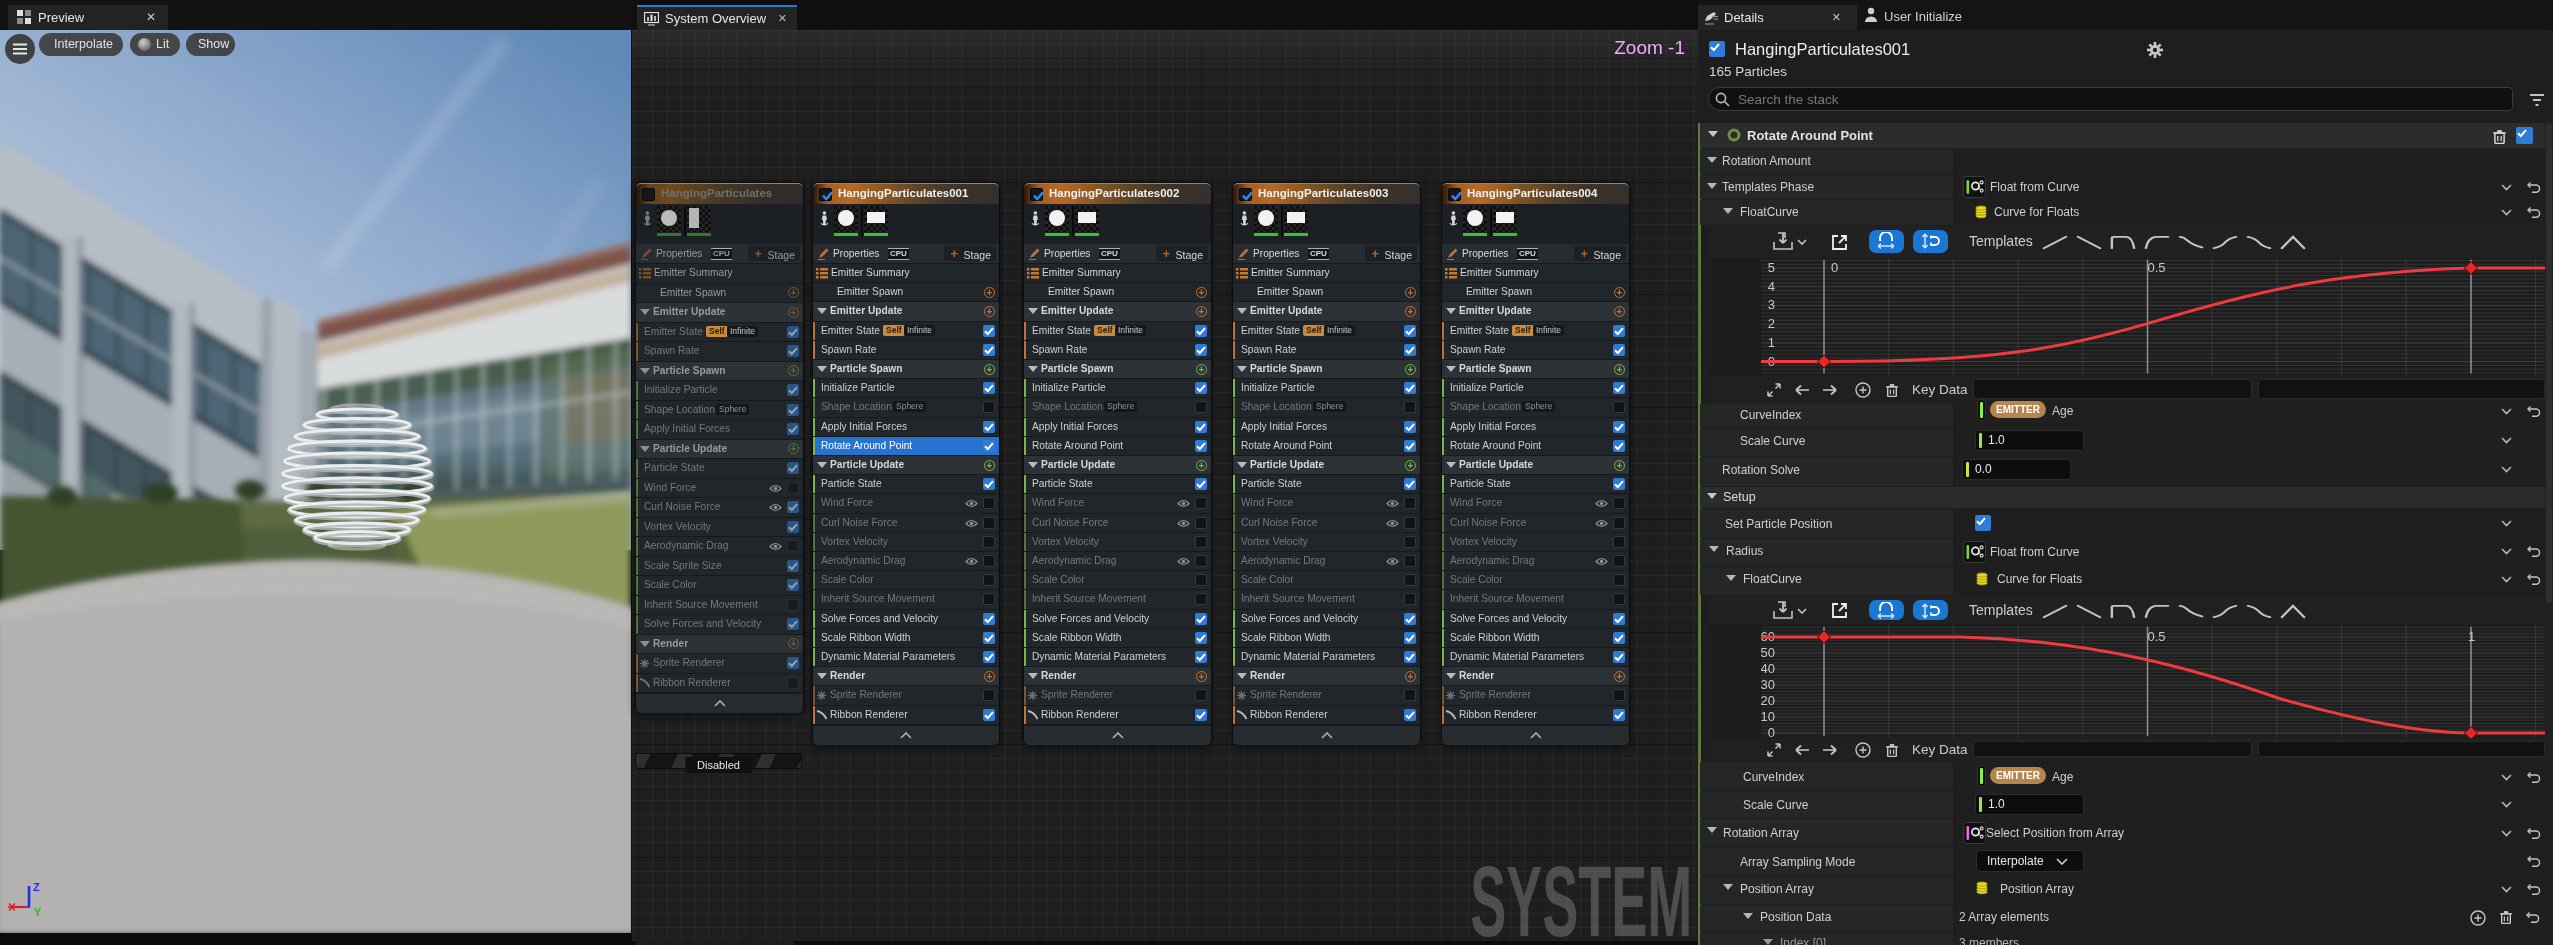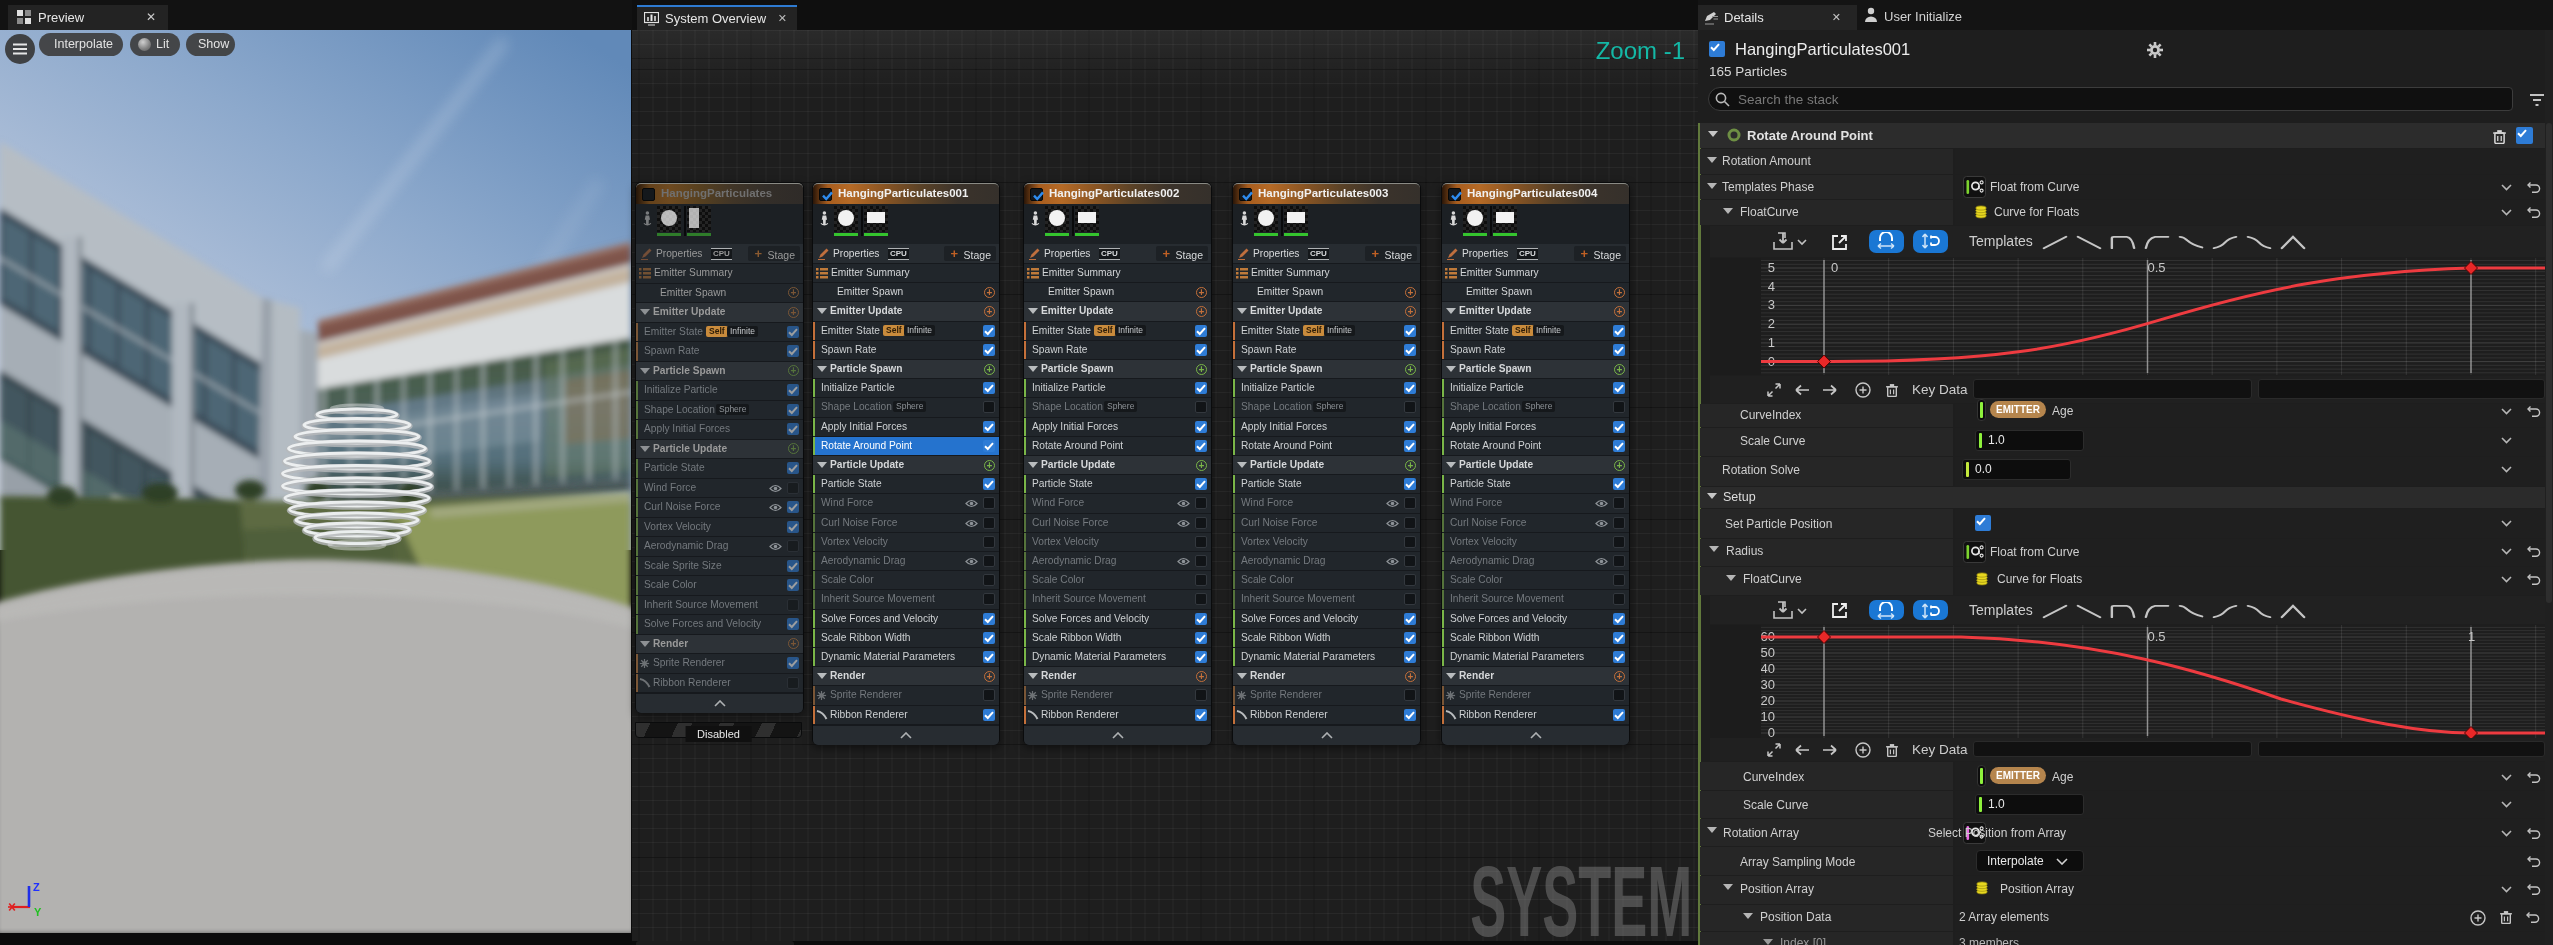--- a/index.html
+++ b/index.html
@@ -199,21 +199,21 @@
     <div class="tabbar" style="left:0;width:1066px;background:#0f0f0f"></div>
     <div class="tab" style="left:5px;width:160px;padding-left:28px;border-top:2px solid #2e7bd2;height:25px;line-height:23px">System Overview<span class="abs" style="right:10px;color:#bbbbbb;font-size:11px;top:0">✕</span><svg class="abs" style="left:7px;top:5px" width="15" height="14" viewBox="0 0 15 14">
         <rect x="0.5" y="0.5" width="14" height="10" fill="none" stroke="#e2e2e2" stroke-width="1.2"></rect>
         <rect x="3" y="5" width="2" height="4" fill="#b8b8b8"></rect>
         <rect x="6.5" y="2.5" width="2" height="6.5" fill="#e8e8e8"></rect>
         <rect x="10" y="4" width="2" height="5" fill="#b8b8b8"></rect>
         <path d="M4 13 h7" stroke="#9a9a9a" stroke-width="1.6"></path>
       </svg></div>
     <div class="gridbg" style="left:0;top:30px;width:1066px;height:911px"></div>
     <div class="abs" style="left:0;top:30px;width:1066px;height:60px;background:linear-gradient(180deg,rgba(255,255,255,.055),rgba(255,255,255,0))"></div>
-    <div class="abs" style="right:13px;top:37px;font-size:24px;color:#14b8a6">Zoom -1</div>
+    <div class="abs" style="right:13px;top:37px;font-size:19px;color:#f0abfc">Zoom -1</div>
     <div class="abs" style="right:6px;top:855px;font-size:100px;font-weight:bold;color:rgba(155,155,155,.38);transform:scaleX(0.54);transform-origin:100% 0;line-height:92px">SYSTEM</div>
     <div class="card" style="left:3px;top:182px;width:169px;height:531.0px">
       <div class="chead" style="background:linear-gradient(90deg,#241509 0%,#64411a 8%,#6e4a20 20%,#57401f 38%,#403527 58%,#332e29 78%,#2f2b28 100%)">
         <span class="abs" style="left:6px;top:4px;width:13px;height:13px;border-radius:2px;background:#14181c;border:1px solid #060809"></span>
         <span class="abs" style="left:25px;top:3px;font-size:11.5px;font-weight:bold;color:#707070">HangingParticulates</span>
       </div>
       <div class="abs" style="left:0;right:0;top:21px;height:40px;background:#1c2024"></div>
       <svg class="abs" style="left:7px;top:28px" width="9" height="15" viewBox="0 0 9 15">
         <g opacity=".5" transform="scale(0.88)">
           <circle cx="5" cy="2.2" r="2" fill="#d8d8d8"></circle>
@@ -436,21 +436,21 @@
         </svg>
         <span class="abs" style="left:17px;color:#74797e">Ribbon Renderer</span>
         <span class="chk off" style="left:151px;top:3px;width:12px;height:12px;opacity:.55;"></span>
       </div>
       <div class="abs" style="left:0;right:0;top:511.0px;height:19px;background:#272c31;border-radius:0 0 5px 5px;text-align:center">
         <svg class="abs" style="left:77.5px;top:6px" width="12" height="7" viewBox="0 0 12 7">
           <path d="M1 6 L6 1 L11 6" stroke="#aeb1b3" stroke-width="1.6" fill="none"></path>
         </svg>
       </div>
     </div>
-    <div class="abs" style="left:3px;top:722px;width:167px;height:16px;background:repeating-linear-gradient(115deg,#2f2f2f 0 13px,#141414 13px 38px);border:1px solid #0a0b0c;border-radius:0 0 4px 4px">
+    <div class="abs" style="left:3px;top:753px;width:167px;height:16px;background:repeating-linear-gradient(115deg,#2f2f2f 0 13px,#141414 13px 38px);border:1px solid #0a0b0c;border-radius:0 0 4px 4px">
       <span class="abs" style="left:50%;transform:translateX(-50%);top:2.5px;background:#101010;color:#e8e8e8;font-size:11px;line-height:16px;padding:0 12px">Disabled</span>
     </div>
     <div class="card" style="left:180px;top:182px;width:188px;height:562.7999999999998px">
       <div class="chead" style="background:linear-gradient(90deg,#2a1608 0%,#a85d1e 8%,#b56a26 20%,#8a5523 38%,#5a4227 58%,#3b332b 78%,#35302b 100%)">
         <span class="abs" style="left:6px;top:4px;width:13px;height:13px;border-radius:2px;background:#14181c;border:1px solid #060809">
           <svg width="11" height="10" viewBox="0 0 11 10" style="position:absolute;left:1.5px;top:2px">
             <path d="M1 4.6 L4.2 8 L10 1.4" stroke="#2e8cf0" stroke-width="2.4" fill="none"></path>
           </svg>
         </span>
         <span class="abs" style="left:25px;top:3px;font-size:11.5px;font-weight:bold;color:#f0f0f0">HangingParticulates001</span>
@@ -1935,21 +1935,21 @@
     <span class="abs" style="left:1707px;top:827px;width:0;height:0;border-left:5px solid transparent;border-right:5px solid transparent;border-top:6.5px solid #b6b6b6"></span>
     <span class="drow" style="left:1723px;top:826px">Rotation Array</span>
     <svg class="abs" style="left:1963px;top:822px" width="23" height="22" viewBox="0 0 23 22">
       <rect x="0.5" y="0.5" width="22" height="21" rx="3" fill="#101010" stroke="#3a3a3a"></rect>
       <rect x="3.5" y="4" width="2.6" height="14" rx="1.3" fill="#e86ee4"></rect>
       <circle cx="12.5" cy="10" r="3.6" fill="none" stroke="#e6e6e6" stroke-width="1.7"></circle>
       <path d="M16 10 a3.4 3.4 0 0 0 0.2 3" stroke="#e6e6e6" stroke-width="1.7" fill="none"></path>
       <circle cx="18.6" cy="6.4" r="1.5" fill="none" stroke="#e6e6e6" stroke-width="1.1"></circle>
       <circle cx="18.6" cy="14.6" r="1.5" fill="none" stroke="#e6e6e6" stroke-width="1.1"></circle>
     </svg>
-    <span class="drow" style="left:1928px;top:826px">Select Position from Array</span>
+    <span class="drow" style="left:1986px;top:826px">Select Position from Array</span>
     <svg class="abs" style="left:2501px;top:830px" width="11" height="7" viewBox="0 0 11 7">
       <path d="M1 1 L5.5 5.5 L10 1" stroke="#b6b6b6" stroke-width="1.6" fill="none"></path>
     </svg>
     <svg class="abs" style="left:2527px;top:827px" width="14" height="12" viewBox="0 0 14 12">
       <path d="M3.5 1.5 L1 4 L3.5 6.5" stroke="#c4c4c4" stroke-width="1.4" fill="none"></path>
       <path d="M1.3 4 H9 a3.6 3.6 0 0 1 0 7.2 H5" stroke="#c4c4c4" stroke-width="1.4" fill="none"></path>
     </svg>
     <div class="abs" style="left:1700px;top:847px;width:253px;height:28px;background:#262626"></div>
     <div class="abs" style="left:1955px;top:847px;width:590px;height:28px;background:#1f1f1f"></div>
     <span class="drow" style="left:1740px;top:855px">Array Sampling Mode</span>

